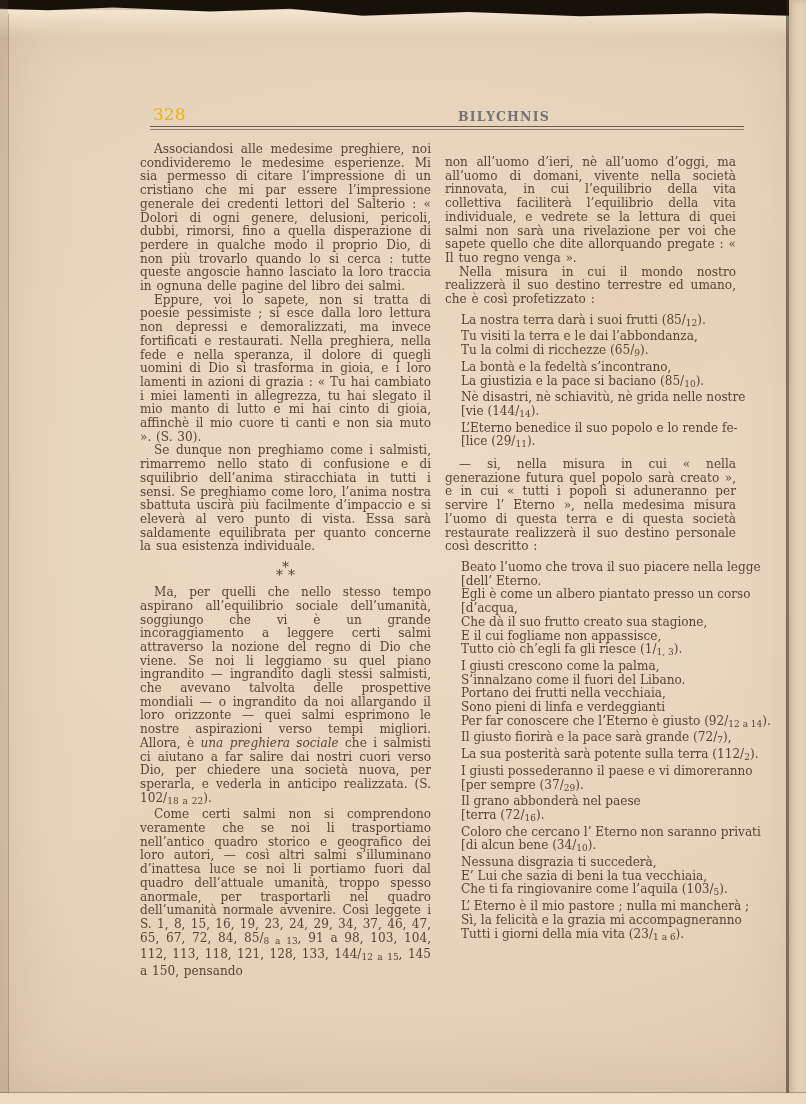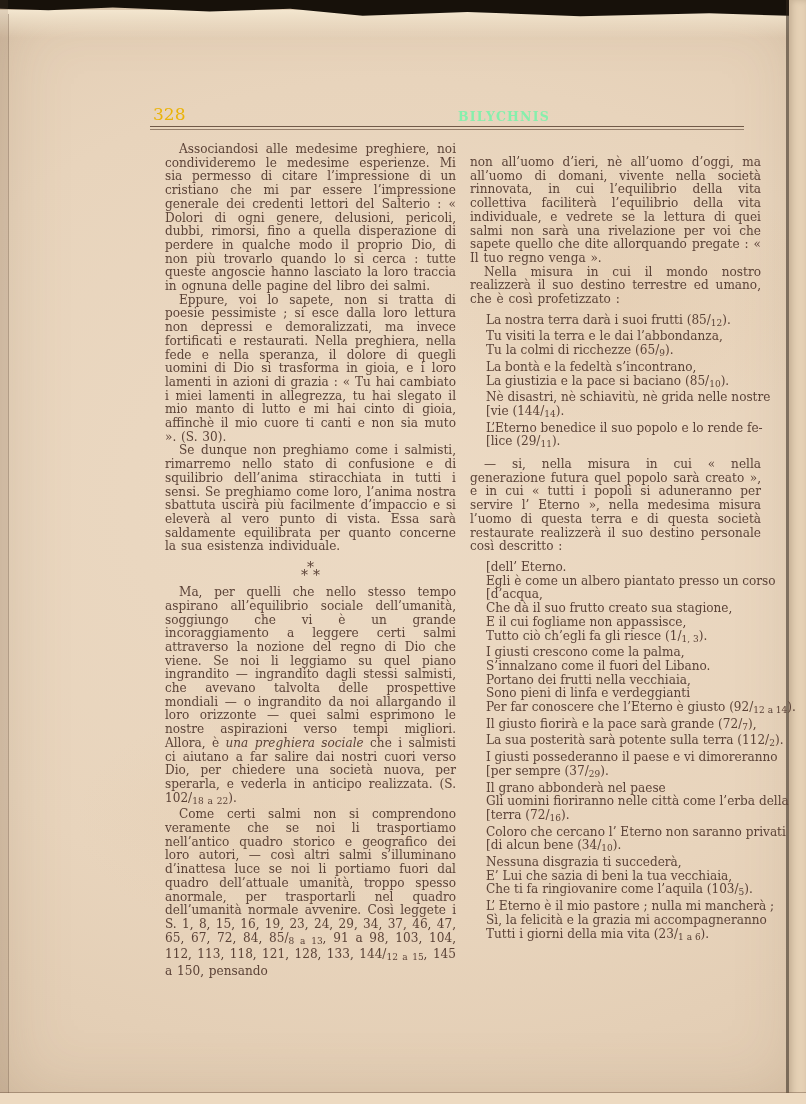--- a/index.html
+++ b/index.html
@@ -28,30 +28,30 @@
   .left-line   { position:absolute; top:14px; left:8px; width:1px; height:100%; background:rgba(95,72,55,0.35); }
   .right-strip { position:absolute; top:0; right:0; width:17px; height:100%; background:#e5d1b5; box-shadow:inset 3px 0 6px rgba(100,75,50,0.25); }
   .right-line  { position:absolute; top:0; left:786px; width:3px; height:100%; background:rgba(48,36,26,0.55); }
   .bottom-strip{ position:absolute; left:0; top:1093px; width:100%; height:11px; background:#eddac1; }
   .bottom-line { position:absolute; left:0; top:1092px; width:100%; height:1px; background:rgba(110,85,65,0.45); }
 
   .header { position:absolute; top:103px; left:150px; width:596px; height:30px; }
   .page-number { position:absolute; left:3px; top:1px; font-size:17px; color:#eab308; }
   .journal-title {
     position:absolute; left:112px; right:0; top:6px; text-align:center;
-    font-size:12.5px; font-weight:bold; letter-spacing:1.2px; color:#86efac;
+    font-size:12.5px; font-weight:bold; letter-spacing:1.2px; color:#737373;
   }
   .header-rule {
     position:absolute; top:23px; left:0; right:2px; height:2px;
     border-top:1.4px solid rgba(92,68,52,0.85);
     border-bottom:1px solid rgba(92,68,52,0.6);
   }
 
   .text-block {
-    position:absolute; top:143px; left:165px; width:596px;
+    position:absolute; top:143px; left:140px; width:596px;
     display:flex; gap:14px;
     color:#5b4237; font-size:12.1px; line-height:13.7px; text-align:justify;
   }
   .col { width:291px; }
   .para { margin:0; text-indent:14px; word-spacing:1px; }
   .para.no-indent { text-indent:0;margin-top:13px; }
   .italic { font-style:italic; }
   .sub { font-size:9px; vertical-align:-2px; }
   .asterism { text-align:center; margin:9px 0 7px; line-height:8px; font-size:14px; color:#5b4237; }
   .asterism .ast-bottom { letter-spacing:5px; padding-left:5px; }
@@ -99,37 +99,37 @@
         <div class="verse-line"><span>Tu la colmi di ricchezze (65/</span><span class="sub">9</span><span>).</span></div>
         <div class="verse-line"><span>La bontà e la fedeltà s’incontrano,</span></div>
         <div class="verse-line"><span>La giustizia e la pace si baciano (85/</span><span class="sub">10</span><span>).</span></div>
         <div class="verse-line"><span>Nè disastri, nè schiavitù, nè grida nelle nostre</span></div>
         <div class="verse-cont"><span>[vie (144/</span><span class="sub">14</span><span>).</span></div>
         <div class="verse-line"><span>L’Eterno benedice il suo popolo e lo rende fe-</span></div>
         <div class="verse-cont"><span>[lice (29/</span><span class="sub">11</span><span>).</span></div>
       </div>
       <p class="para"><span>— si, nella misura in cui « nella generazione futura quel popolo sarà creato », e in cui « tutti i popoli si aduneranno per servire l’ Eterno », nella medesima misura l’uomo di questa terra e di questa società restaurate realizzerà il suo destino personale così descritto :</span></p>
       <div class="verse">
+        <div class="verse-line"><span>Beato l’uomo che trova il suo piacere nella legge</span></div>
         <div class="verse-cont"><span>[dell’ Eterno.</span></div>
         <div class="verse-line"><span>Egli è come un albero piantato presso un corso</span></div>
         <div class="verse-cont"><span>[d’acqua,</span></div>
         <div class="verse-line"><span>Che dà il suo frutto creato sua stagione,</span></div>
         <div class="verse-line"><span>E il cui fogliame non appassisce,</span></div>
         <div class="verse-line"><span>Tutto ciò ch’egli fa gli riesce (1/</span><span class="sub">1, 3</span><span>).</span></div>
         <div class="verse-line"><span>I giusti crescono come la palma,</span></div>
         <div class="verse-line"><span>S’innalzano come il fuori del Libano.</span></div>
         <div class="verse-line"><span>Portano dei frutti nella vecchiaia,</span></div>
         <div class="verse-line"><span>Sono pieni di linfa e verdeggianti</span></div>
         <div class="verse-line"><span>Per far conoscere che l’Eterno è giusto (92/</span><span class="sub">12 a 14</span><span>).</span></div>
         <div class="verse-line"><span>Il giusto fiorirà e la pace sarà grande (72/</span><span class="sub">7</span><span>),</span></div>
         <div class="verse-line"><span>La sua posterità sarà potente sulla terra (112/</span><span class="sub">2</span><span>).</span></div>
         <div class="verse-line"><span>I giusti possederanno il paese e vi dimoreranno</span></div>
         <div class="verse-cont"><span>[per sempre (37/</span><span class="sub">29</span><span>).</span></div>
         <div class="verse-line"><span>Il grano abbonderà nel paese</span></div>
-        <div class="verse-line"><span>Gli uomini fioriranno nelle città come l’erba della</span></div>
         <div class="verse-cont"><span>[terra (72/</span><span class="sub">16</span><span>).</span></div>
         <div class="verse-line"><span>Coloro che cercano l’ Eterno non saranno privati</span></div>
         <div class="verse-cont"><span>[di alcun bene (34/</span><span class="sub">10</span><span>).</span></div>
         <div class="verse-line"><span>Nessuna disgrazia ti succederà,</span></div>
         <div class="verse-line"><span>E’ Lui che sazia di beni la tua vecchiaia,</span></div>
         <div class="verse-line"><span>Che ti fa ringiovanire come l’aquila (103/</span><span class="sub">5</span><span>).</span></div>
         <div class="verse-line"><span>L’ Eterno è il mio pastore ; nulla mi mancherà ;</span></div>
         <div class="verse-line"><span>Sì, la felicità e la grazia mi accompagneranno</span></div>
         <div class="verse-line"><span>Tutti i giorni della mia vita (23/</span><span class="sub">1 a 6</span><span>).</span></div>
       </div>

